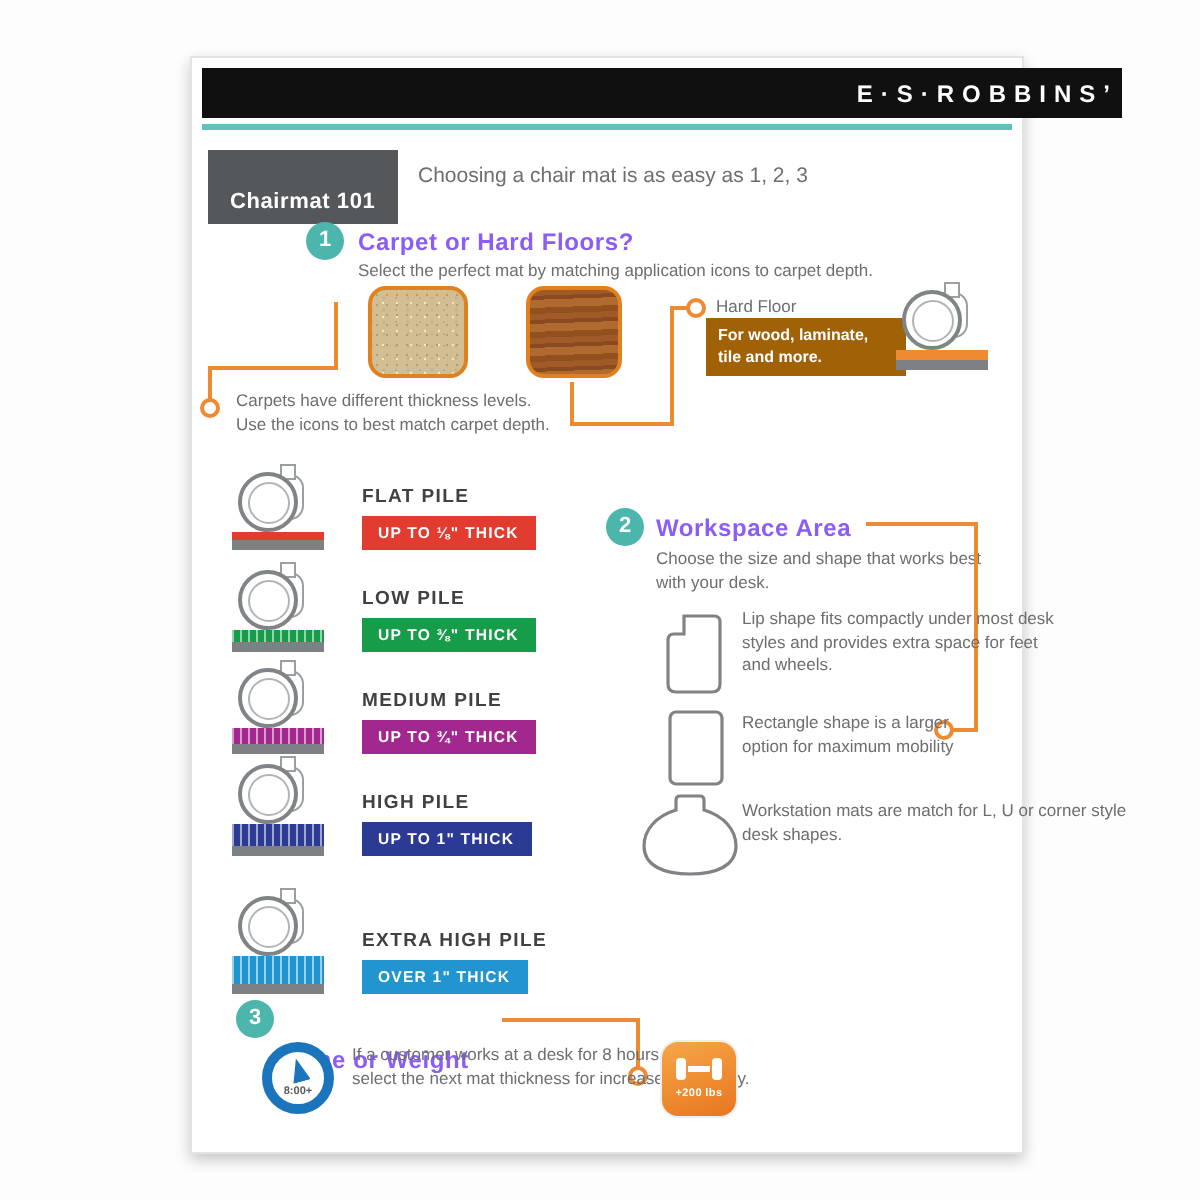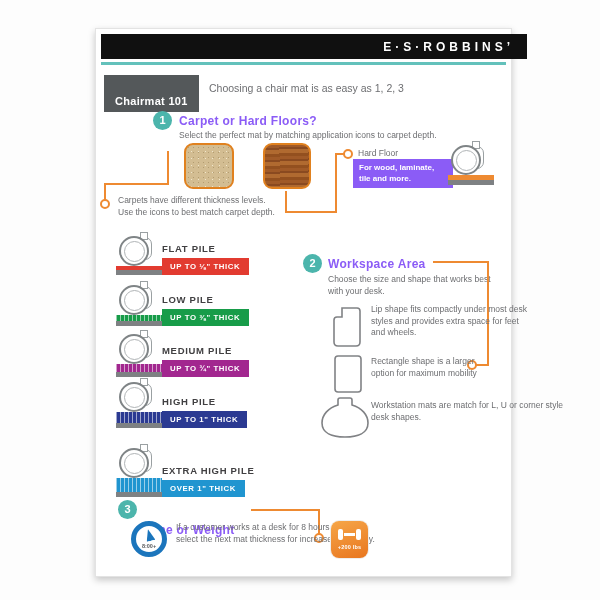--- a/index.html
+++ b/index.html
@@ -2,22 +2,22 @@
 <html><head>
 <meta charset="utf-8">
 <style>
   * { box-sizing: border-box; margin: 0; padding: 0; }
   html,body { width:600px; height:600px; background:#ffffff; font-family:"Liberation Sans","DejaVu Sans",sans-serif; }
   #stage { position:relative; width:600px; height:600px; background:#fdfdfd; overflow:hidden; }
   #card { position:absolute; left:95px; top:28px; width:417px; height:549px; background:#ffffff;
           border:1px solid #e3e3e3; box-shadow:0 3px 7px rgba(0,0,0,.22); }
 
   
-  .topbar { position:absolute; left:5px; top:5px; width:426px; height:25px; background:#101010;
-            display:flex; align-items:center; justify-content:flex-end; padding-right:13px; }
+  .topbar { position:absolute; left:5px; top:5px; width:460px; height:25px; background:#101010;
+            display:flex; align-items:center; justify-content:flex-end; padding-right:2px; }
   .logo { color:#ffffff; font-weight:bold; font-size:12px; letter-spacing:4px; }
   .teal-rule { position:absolute; left:5px; top:33px; width:405px; height:3px; background:#63c1bb; }
 
   .title-box { position:absolute; left:8px; top:46px; background:#54585a; color:#fff;
                font-size:11px; font-weight:bold; padding:20px 11px 5px; letter-spacing:.3px; }
   .tagline { position:absolute; left:113px; top:53px; color:#6d6e71; font-size:10.5px; }
 
   
   .numdot { position:absolute; width:19px; height:19px; border-radius:50%; background:#4cb5ac;
             color:#fff; font-size:11px; font-weight:bold; text-align:center; line-height:19px; }
@@ -27,21 +27,21 @@
   
   .swatch { position:absolute; top:114px; height:46px; border:2px solid #e0811f; border-radius:9px; }
   .carpet-swatch { left:88px; width:50px; background-color:#d3bd92;
       background-image:radial-gradient(#b29c70 15%, transparent 16%),
                        radial-gradient(#f0e7cd 15%, transparent 16%),
                        radial-gradient(#c4ab7c 15%, transparent 16%);
       background-size:5px 5px,7px 7px,6px 6px; background-position:0 0,2px 3px,3px 1px; }
   .wood-swatch { left:167px; width:48px;
       background:repeating-linear-gradient(178deg,#a05a28 0 3px,#8a4a20 3px 5px,#b06a30 5px 9px,#93501f 9px 12px); }
 
-  .hf-note-box { position:absolute; left:257px; top:130px; width:100px; background:#8b5cf6; color:#fff;
+  .hf-note-box { position:absolute; left:257px; top:130px; width:100px; background:#a16207; color:#fff;
                  font-size:8px; font-weight:bold; line-height:10.5px; padding:4px 6px; }
 
   
   .cl { position:absolute; background:#ee8a31; }
   .cdot { position:absolute; width:10px; height:10px; border:2px solid #ee8a31; border-radius:50%; background:#fff; }
 
   
   .icon-stack { display:flex; flex-direction:column; width:46px; }
   .caster { position:relative; width:46px; height:34px; }
   .caster .stem { position:absolute; left:24px; top:0; width:8px; height:8px; border:1.5px solid #9aa0a2; background:#fff; }
@@ -50,21 +50,21 @@
   .caster .wheel { position:absolute; left:3px; top:4px; width:30px; height:30px; border:2px solid #7f8486;
                    border-radius:50%; background:#fff; }
   .caster .wheel::after { content:""; position:absolute; inset:2.5px; border:1.5px solid #b0b4b6; border-radius:50%; }
   .pile-strip { width:46px; position:relative; }
   .pile-strip.bristle::after { content:""; position:absolute; inset:0;
       background:repeating-linear-gradient(90deg, rgba(255,255,255,.55) 0 1px, transparent 1px 4px); }
   .s-flat{height:4px} .s-low{height:6px} .s-med{height:8px} .s-high{height:11px} .s-xhigh{height:14px} .s-hard{height:5px}
   .mat-base { height:5px; background:#7e8183; width:46px; }
 
   
-  .pile-row { position:absolute; left:20px; height:56px; display:flex; align-items:flex-end; }
+  .pile-row { position:absolute; left:20px; height:56px; display:flex; align-items:flex-end; gap:19px; }
   .pile-info { display:flex; flex-direction:column; align-items:flex-start; }
   .pile-name { font-size:9.5px; font-weight:bold; color:#414042; letter-spacing:.7px; margin-bottom:4px; }
   .pile-spec { font-size:7.8px; font-weight:bold; color:#fff; letter-spacing:.6px; padding:4px 9px 4px 8px; }
 
   
   .shape-svg { position:absolute; }
   .shape-svg path, .shape-svg rect { fill:none; stroke:#808285; stroke-width:1.6; }
 
   
   .clock { position:absolute; left:35px; top:492px; width:36px; height:36px; border-radius:50%;

